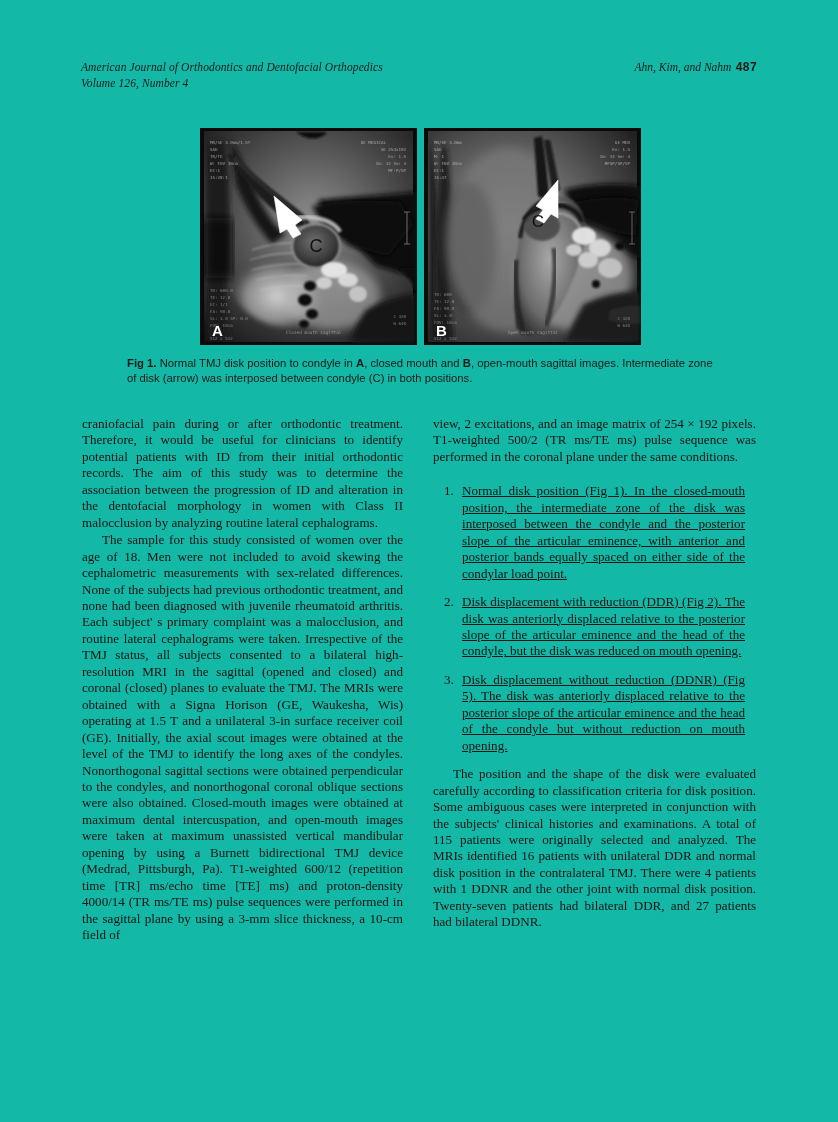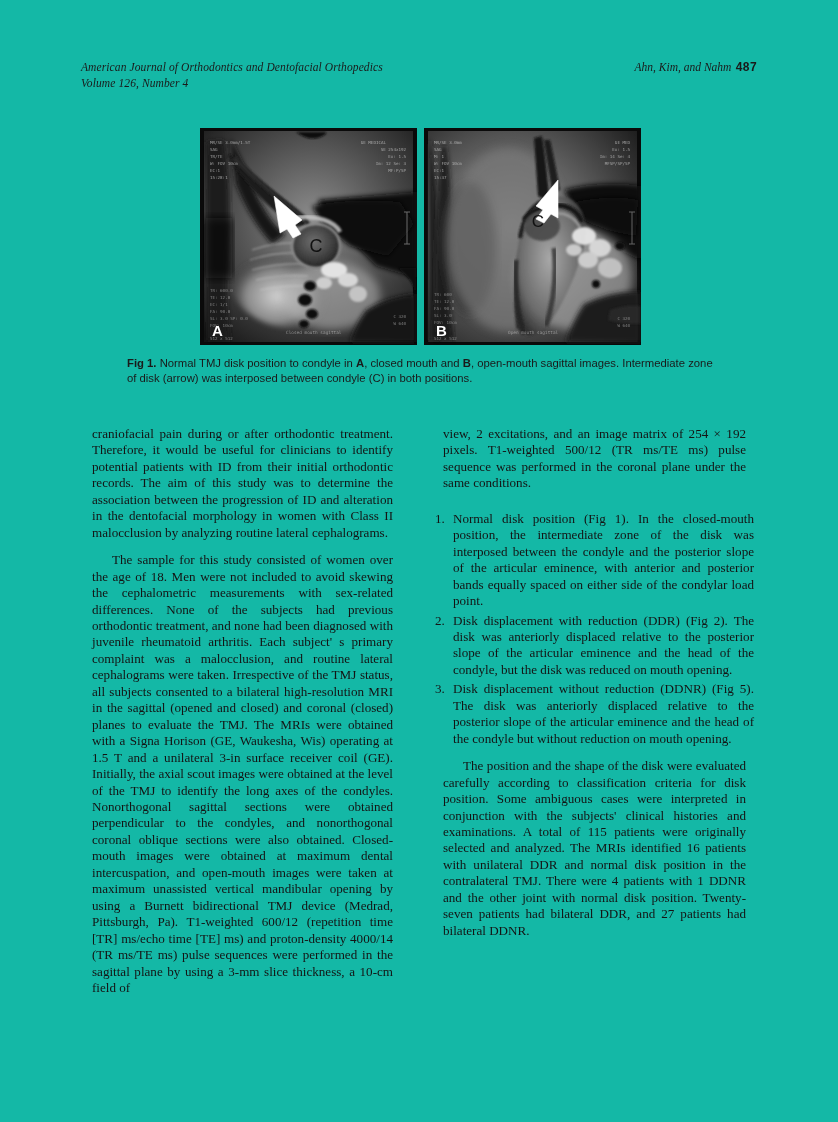--- a/index.html
+++ b/index.html
@@ -106,21 +106,21 @@
     font-size: 13.1px;
     line-height: 16.45px;
     text-align: justify;
     text-justify: inter-word;
     color: #141414;
   }
   .col-left { left: 81px; }
   .col-right { left: 432px; width: 325px; }
 
   .col p {
-    margin: 11px;
+    margin: 1px;
     text-align: justify;
     font-family: Liberation Serif, serif;
   }
   .col p.indent { text-indent: 20px; }
   .col p.noindent { text-indent: 0; }
 
   h2.section-head {
     margin: 16px 0 1px 0;
     font-family: "Liberation Sans", sans-serif;
     font-size: 11.6px;
@@ -135,21 +135,22 @@
     margin: 0;
     padding: 0;
     list-style: none;
     counter-reset: crit;
   }
   ol.criteria > li {
     counter-increment: crit;
     position: relative;
     padding-left: 18px;
     text-align: justify;
-    margin: 3px;
+    margin: 12px;
+    text-decoration: underline;
   }
   ol.criteria > li::before {
     content: counter(crit) ".";
     position: absolute;
     left: 0;
     top: 0;
     width: 14px;
     text-align: left;
   }
   .gap-before { margin-top: 5px; }
@@ -415,21 +416,21 @@
 
     <div class="fig-caption"><span class="fig-label">Fig 1.</span><span> Normal TMJ disk position to condyle in </span><span class="bd">A</span><span>, closed mouth and </span><span class="bd">B</span><span>, open-mouth sagittal images. Intermediate zone of disk (</span><span class="it">arrow</span><span>) was interposed between condyle (</span><span class="it">C</span><span>) in both positions.</span></div>
   </div>
 
   <div class="col col-left">
     <p class="noindent">craniofacial pain during or after orthodontic treatment. Therefore, it would be useful for clinicians to identify potential patients with ID from their initial orthodontic records. The aim of this study was to determine the association between the progression of ID and alteration in the dentofacial morphology in women with Class II malocclusion by analyzing routine lateral cephalograms.</p>
     <p class="indent">The sample for this study consisted of women over the age of 18. Men were not included to avoid skewing the cephalometric measurements with sex-related differences. None of the subjects had previous orthodontic treatment, and none had been diagnosed with juvenile rheumatoid arthritis. Each subject' s primary complaint was a malocclusion, and routine lateral cephalograms were taken. Irrespective of the TMJ status, all subjects consented to a bilateral high-resolution MRI in the sagittal (opened and closed) and coronal (closed) planes to evaluate the TMJ. The MRIs were obtained with a Signa Horison (GE, Waukesha, Wis) operating at 1.5 T and a unilateral 3-in surface receiver coil (GE). Initially, the axial scout images were obtained at the level of the TMJ to identify the long axes of the condyles. Nonorthogonal sagittal sections were obtained perpendicular to the condyles, and nonorthogonal coronal oblique sections were also obtained. Closed-mouth images were obtained at maximum dental intercuspation, and open-mouth images were taken at maximum unassisted vertical mandibular opening by using a Burnett bidirectional TMJ device (Medrad, Pittsburgh, Pa). T1-weighted 600/12 (repetition time [TR] ms/echo time [TE] ms) and proton-density 4000/14 (TR ms/TE ms) pulse sequences were performed in the sagittal plane by using a 3-mm slice thickness, a 10-cm field of</p>
   </div>
 
   <div class="col col-right">
-    <p class="noindent">view, 2 excitations, and an image matrix of 254 × 192 pixels. T1-weighted 500/12 (TR ms/TE ms) pulse sequence was performed in the coronal plane under the same conditions.</p>
+    <p class="noindent">view, 2 excitations, and an image matrix of 254 × 192 pixels. T1-weighted 500/2 (TR ms/TE ms) pulse sequence was performed in the coronal plane under the same conditions.</p>
     <div class="para-gap"></div>
     <ol class="criteria">
       <li>Normal disk position (Fig 1). In the closed-mouth position, the intermediate zone of the disk was interposed between the condyle and the posterior slope of the articular eminence, with anterior and posterior bands equally spaced on either side of the condylar load point.</li>
       <li>Disk displacement with reduction (DDR) (Fig 2). The disk was anteriorly displaced relative to the posterior slope of the articular eminence and the head of the condyle, but the disk was reduced on mouth opening.</li>
       <li>Disk displacement without reduction (DDNR) (Fig 5). The disk was anteriorly displaced relative to the posterior slope of the articular eminence and the head of the condyle but without reduction on mouth opening.</li>
     </ol>
     <p class="indent gap-before">The position and the shape of the disk were evaluated carefully according to classification criteria for disk position. Some ambiguous cases were interpreted in conjunction with the subjects' clinical histories and examinations. A total of 115 patients were originally selected and analyzed. The MRIs identified 16 patients with unilateral DDR and normal disk position in the contralateral TMJ. There were 4 patients with 1 DDNR and the other joint with normal disk position. Twenty-seven patients had bilateral DDR, and 27 patients had bilateral DDNR.</p>
   </div>
 
 </div>

